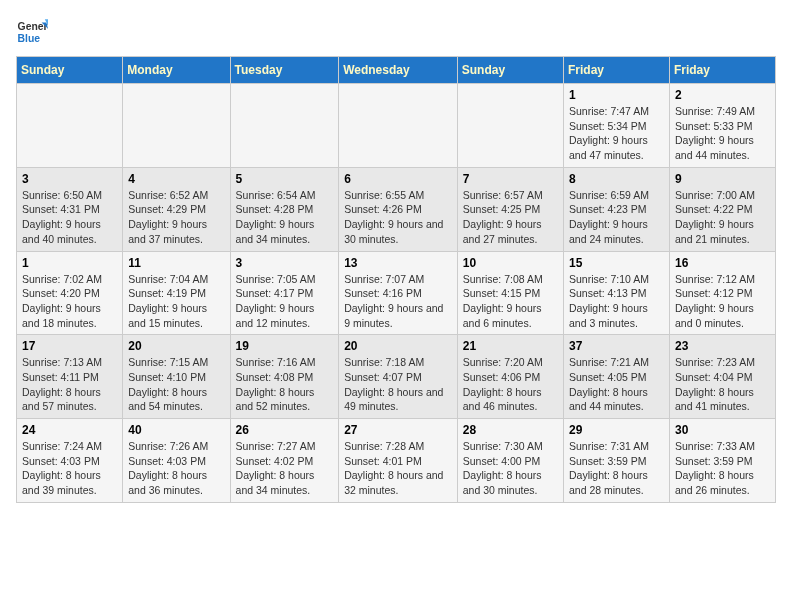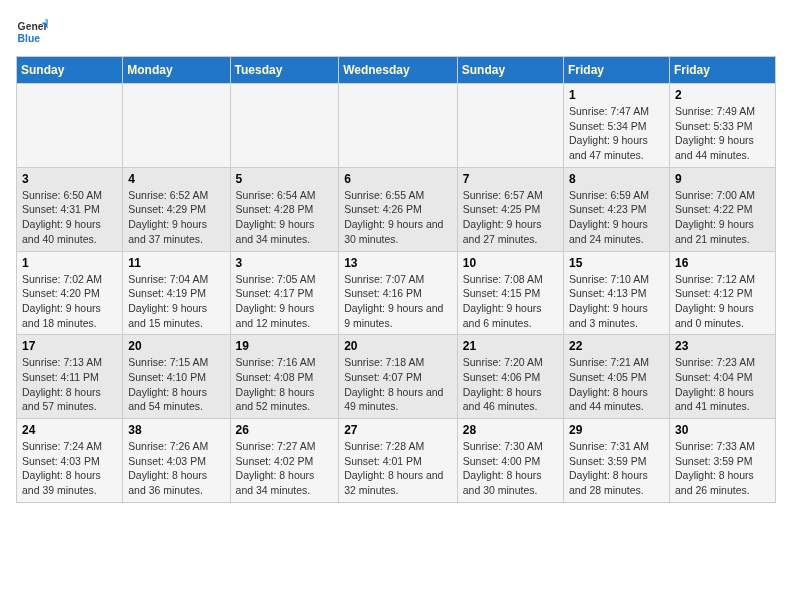--- a/index.html
+++ b/index.html
@@ -201,35 +201,35 @@
         </td>
         <td>
           <div class="day-num">20</div>
           <div class="day-info">Sunrise: 7:18 AM<br>Sunset: 4:07 PM<br>Daylight: 8 hours and 49 minutes.</div>
         </td>
         <td>
           <div class="day-num">21</div>
           <div class="day-info">Sunrise: 7:20 AM<br>Sunset: 4:06 PM<br>Daylight: 8 hours and 46 minutes.</div>
         </td>
         <td>
-          <div class="day-num">22</div>
+          <div class="day-num">37</div>
           <div class="day-info">Sunrise: 7:21 AM<br>Sunset: 4:05 PM<br>Daylight: 8 hours and 44 minutes.</div>
         </td>
         <td>
           <div class="day-num">23</div>
           <div class="day-info">Sunrise: 7:23 AM<br>Sunset: 4:04 PM<br>Daylight: 8 hours and 41 minutes.</div>
         </td>
       </tr>
       <tr>
         <td>
           <div class="day-num">24</div>
           <div class="day-info">Sunrise: 7:24 AM<br>Sunset: 4:03 PM<br>Daylight: 8 hours and 39 minutes.</div>
         </td>
         <td>
-          <div class="day-num">38</div>
+          <div class="day-num">40</div>
           <div class="day-info">Sunrise: 7:26 AM<br>Sunset: 4:03 PM<br>Daylight: 8 hours and 36 minutes.</div>
         </td>
         <td>
           <div class="day-num">26</div>
           <div class="day-info">Sunrise: 7:27 AM<br>Sunset: 4:02 PM<br>Daylight: 8 hours and 34 minutes.</div>
         </td>
         <td>
           <div class="day-num">27</div>
           <div class="day-info">Sunrise: 7:28 AM<br>Sunset: 4:01 PM<br>Daylight: 8 hours and 32 minutes.</div>
         </td>

